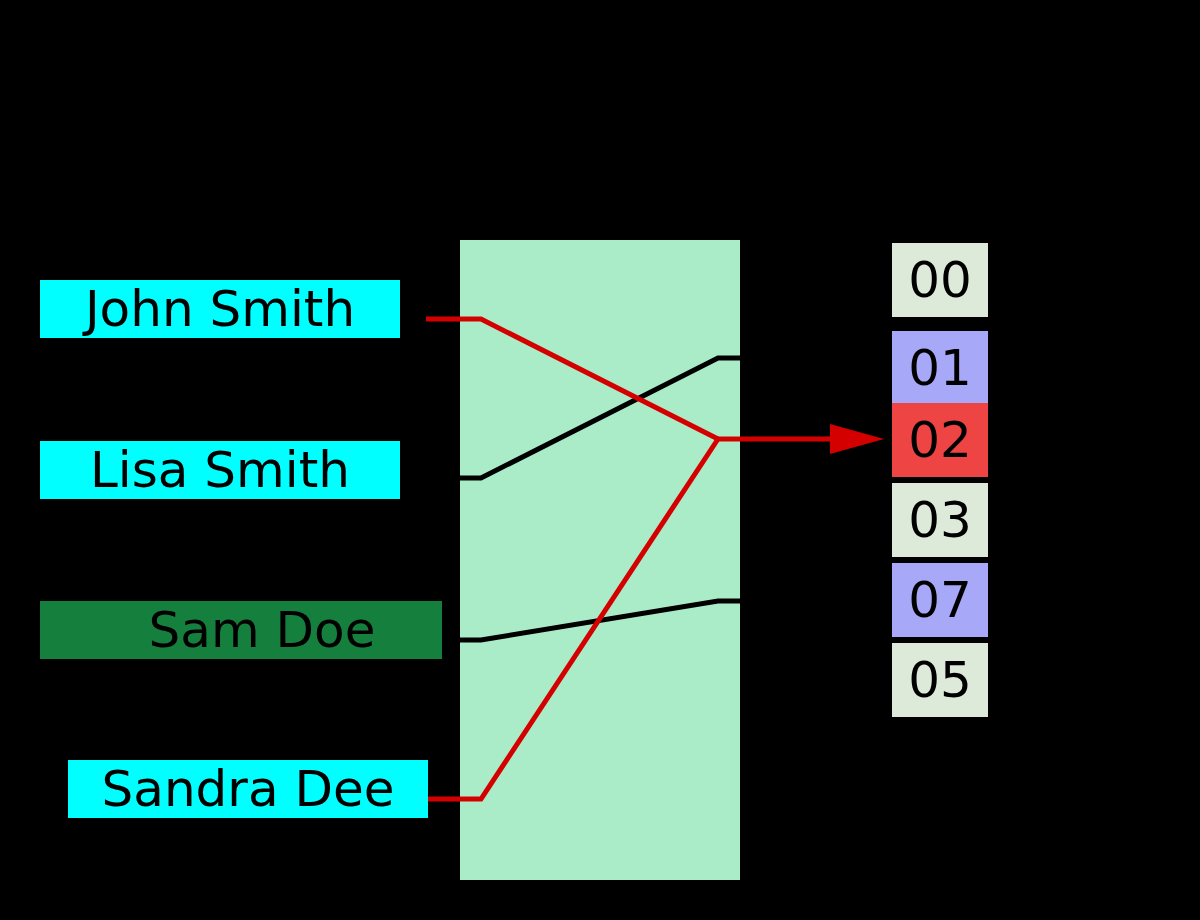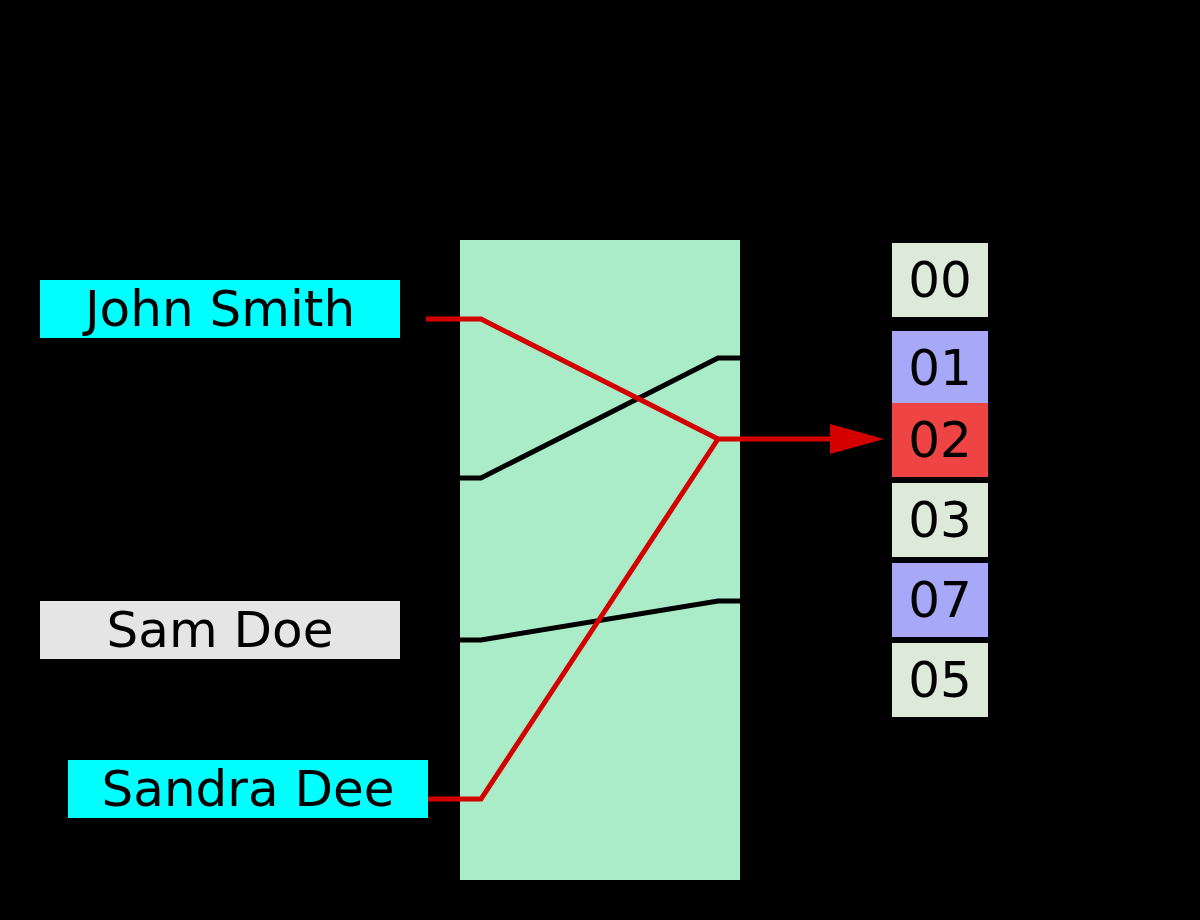--- a/index.html
+++ b/index.html
@@ -85,21 +85,24 @@
     <polyline points="426,640 481,640 718,601 740,601" fill="none" stroke-width="5" stroke="#000000"></polyline>
     <polyline points="426,319 481,319 718,439" fill="none" stroke-width="5" stroke="#d40000"></polyline>
     <polyline points="426,799 481,799 718,439" fill="none" stroke-width="5" stroke="#d40000"></polyline>
     <polyline points="718,439 836,439" fill="none" stroke-width="5" stroke="#d40000"></polyline>
     <polygon points="830,424 884,439 830,454" fill="#d40000"></polygon>
   </svg>
 
   <div class="key-box k0" style="background: rgb(0, 255, 255);">
     <span>John Smith</span>
   </div>
-  <div class="key-box k2" style="background: #e5e5e5;">
+  <div class="key-box k1" style="background: rgb(0, 255, 255);">
+    <span>Lisa Smith</span>
+  </div>
+  <div class="key-box k2" style="background: #15803d; padding-left: 42px;">
     <span>Sam Doe</span>
   </div>
   <div class="key-box k3" style="background: rgb(0, 255, 255); margin-left: 28px;">
     <span>Sandra Dee</span>
   </div>
 
   <div class="bucket b0" style="background: rgb(221, 233, 217);">
     <span>00</span>
   </div>
   <div class="bucket b1" style="background: rgb(168, 168, 248);">

